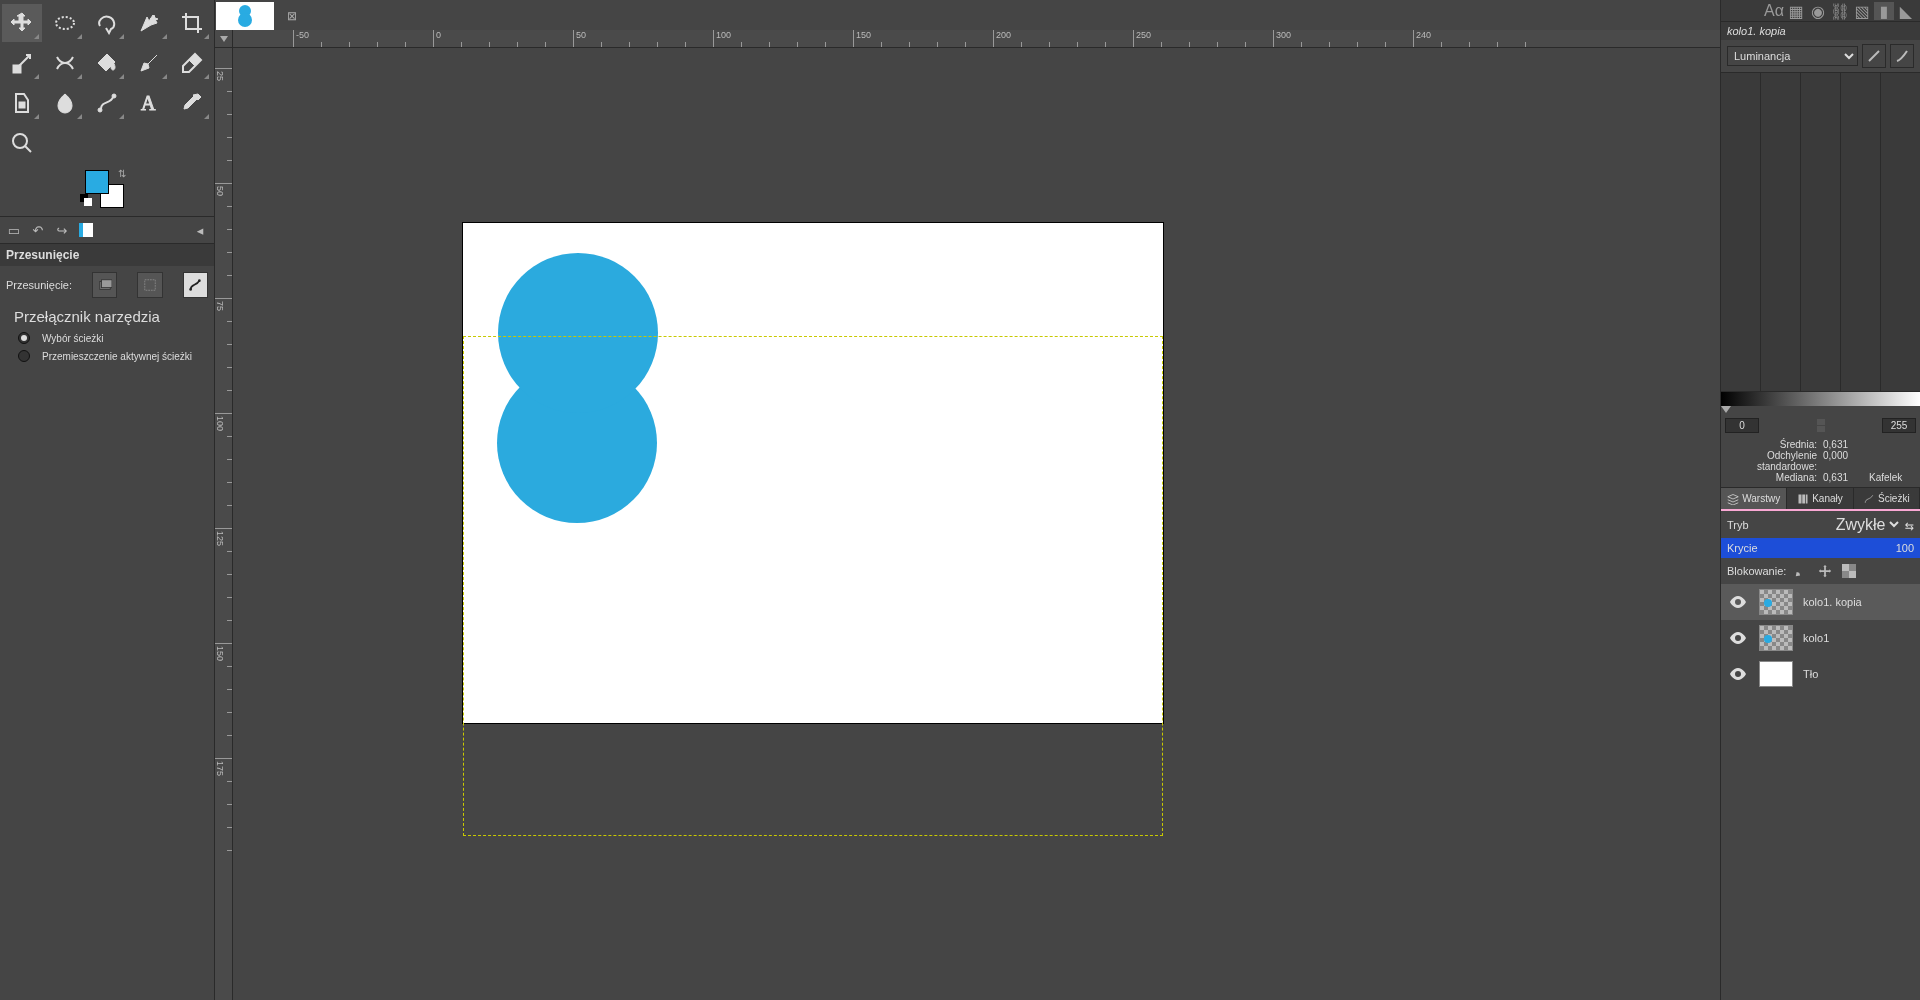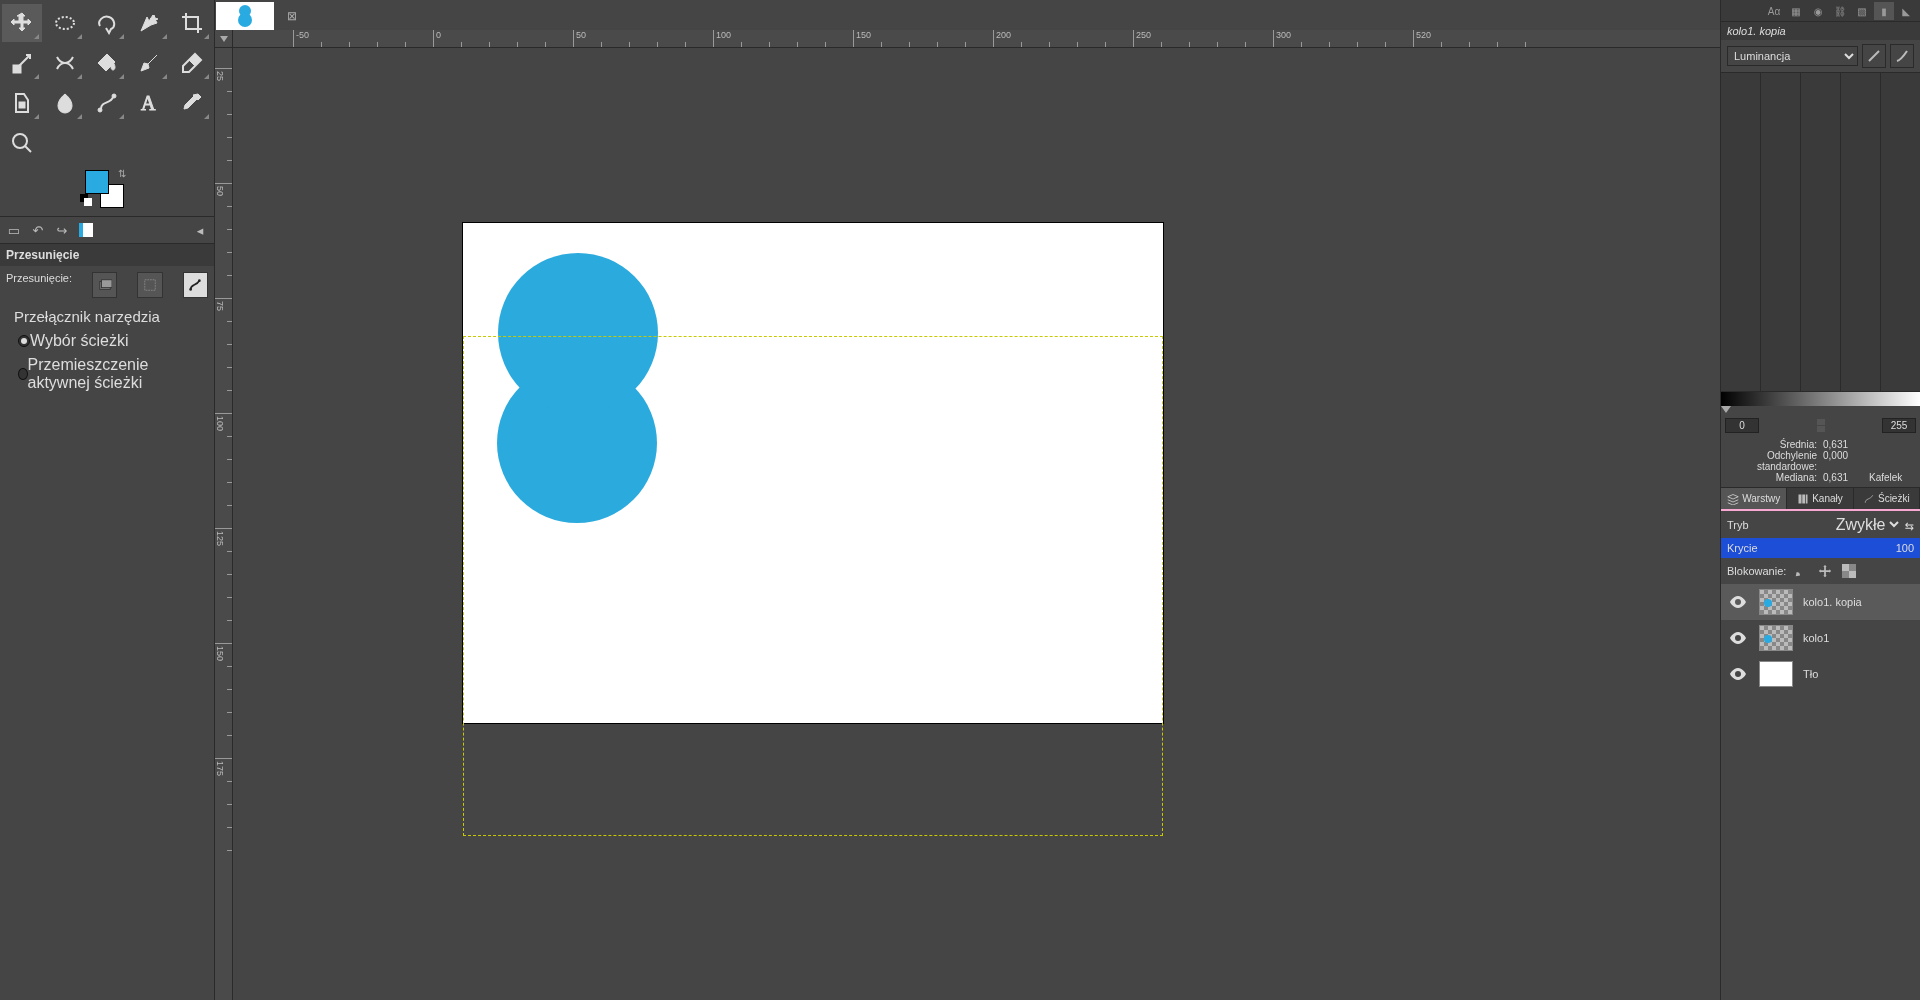--- a/index.html
+++ b/index.html
@@ -20,27 +20,27 @@
 .bg{width:24px;height:24px;background:#fff;border:1px solid #000;position:absolute;left:100px;top:18px}
 .def{width:10px;height:10px;position:absolute;left:80px;top:28px}
 .def::before{content:'';width:8px;height:8px;background:#000;position:absolute;left:0;top:0}
 .def::after{content:'';width:8px;height:8px;background:#fff;position:absolute;left:4px;top:4px}
 .tabs-row{display:flex;align-items:center;gap:4px;padding:2px 4px;border-top:1px solid #2a2a2a;border-bottom:1px solid #2a2a2a;height:28px}
 .tabs-row .ico{width:20px;height:20px;display:flex;align-items:center;justify-content:center;color:#bbb;font-size:13px}
 .tabs-row .sp{flex:1}
 .tabs-row .sq{width:14px;height:14px;background:#fff;position:relative}
 .tabs-row .sq::before{content:'';width:4px;height:14px;background:#29abe2;position:absolute;left:0}
 .opt-title{padding:4px 6px;font-weight:bold;background:#3a3a3a}
-.opt-row{display:flex;align-items:flex-start;gap:20px;padding:6px}
+.opt-row{display:flex;align-items:center;gap:20px;padding:6px}
 .opt-row .lbl{font-size:11px}
 .mode-btn{width:26px;height:26px;background:#555;border:1px solid #333;display:flex;align-items:center;justify-content:center}
 .mode-btn.active{background:#ddd}
 .mode-btn svg{width:14px;height:14px}
 .sect-lbl{padding:4px 14px;font-size:15px}
-.radio-row{display:flex;align-items:center;gap:0;padding:3px 6px 3px 18px;font-size:16px}
+.radio-row{display:flex;align-items:center;gap:12px;padding:3px 6px 3px 18px;font-size:10px}
 .radio{width:12px;height:12px;border-radius:50%;background:#333;border:1px solid #111;display:flex;align-items:center;justify-content:center}
 .radio.on::after{content:'';width:6px;height:6px;border-radius:50%;background:#ddd}
 
 
 .center{flex:1;display:flex;flex-direction:column;background:#454545;position:relative}
 .tab-bar{height:30px;display:flex;align-items:flex-end;padding-left:1px}
 .doc-tab{width:58px;height:28px;background:#fff;display:flex;align-items:center;justify-content:center;position:relative}
 .thumb-shape{width:16px;height:22px;position:relative}
 .thumb-shape::before,.thumb-shape::after{content:'';position:absolute;border-radius:50%;background:#29abe2}
 .thumb-shape::before{width:12px;height:12px;left:2px;top:0}
@@ -55,21 +55,21 @@
 .ruler-corner::after{content:'';width:0;height:0;border-left:4px solid transparent;border-right:4px solid transparent;border-top:6px solid #aaa;position:absolute;left:5px;top:6px}
 .canvas-area{position:absolute;left:18px;top:18px;right:0;bottom:0;overflow:hidden}
 .canvas{position:absolute;left:230px;top:175px;width:700px;height:500px;background:#fff;box-shadow:0 0 0 1px #000}
 .circle1{position:absolute;width:160px;height:160px;background:#2baade;border-radius:50%;left:35px;top:30px}
 .circle2{position:absolute;width:160px;height:160px;background:#2baade;border-radius:50%;left:34px;top:140px}
 .layer-bound{position:absolute;left:230px;top:288px;width:700px;height:500px;border:1px dashed #c9c900;pointer-events:none}
 
 
 .right{width:200px;background:#454545;display:flex;flex-direction:column;border-left:1px solid #2a2a2a}
 .dock-tabs{height:22px;display:flex;justify-content:flex-end;gap:2px;padding:2px 4px;border-bottom:1px solid #2a2a2a;background:#3a3a3a}
-.dock-tabs .dt{width:20px;height:18px;display:flex;align-items:center;justify-content:center;font-size:10px;color:#999}
+.dock-tabs .dt{width:20px;height:18px;display:flex;align-items:center;justify-content:center;font-size:16px;color:#999}
 .dock-tabs .dt.on{background:#555}
 .layer-name{padding:3px 6px;font-style:italic;font-size:11px;background:#3a3a3a}
 .histo-bar{display:flex;align-items:center;gap:4px;padding:4px 6px}
 .histo-bar select{flex:1;background:#454545;color:#ddd;border:1px solid #2a2a2a;font-size:11px;padding:2px}
 .histo-btn{width:24px;height:24px;border:1px solid #2a2a2a;display:flex;align-items:center;justify-content:center}
 .histogram{flex:0 0 320px;background:#3a3a3a;border-top:1px solid #2a2a2a;border-bottom:1px solid #2a2a2a;display:flex}
 .hcol{flex:1;border-right:1px solid #2a2a2a}
 .hcol:last-child{border-right:none}
 .gradient{height:14px;background:linear-gradient(90deg,#000,#fff)}
 .grad-cursor{height:10px;position:relative}
@@ -303,21 +303,21 @@
           <div class="tick" style="left: 900px;">250</div>
           <div class="tick" style="left: 928px; height: 6px; top: 12px;"></div>
           <div class="tick" style="left: 956px; height: 6px; top: 12px;"></div>
           <div class="tick" style="left: 984px; height: 6px; top: 12px;"></div>
           <div class="tick" style="left: 1012px; height: 6px; top: 12px;"></div>
           <div class="tick" style="left: 1040px;">300</div>
           <div class="tick" style="left: 1068px; height: 6px; top: 12px;"></div>
           <div class="tick" style="left: 1096px; height: 6px; top: 12px;"></div>
           <div class="tick" style="left: 1124px; height: 6px; top: 12px;"></div>
           <div class="tick" style="left: 1152px; height: 6px; top: 12px;"></div>
-          <div class="tick" style="left: 1180px;">520</div>
+          <div class="tick" style="left: 1180px;">240</div>
           <div class="tick" style="left: 1208px; height: 6px; top: 12px;"></div>
           <div class="tick" style="left: 1236px; height: 6px; top: 12px;"></div>
           <div class="tick" style="left: 1264px; height: 6px; top: 12px;"></div>
           <div class="tick" style="left: 1292px; height: 6px; top: 12px;"></div>
         </div>
       <div class="ruler-v" id="rv">
           <div class="tick" style="top: 20px;">25</div>
           <div class="tick" style="top: 43px; width: 6px; left: 12px;"></div>
           <div class="tick" style="top: 66px; width: 6px; left: 12px;"></div>
           <div class="tick" style="top: 89px; width: 6px; left: 12px;"></div>

